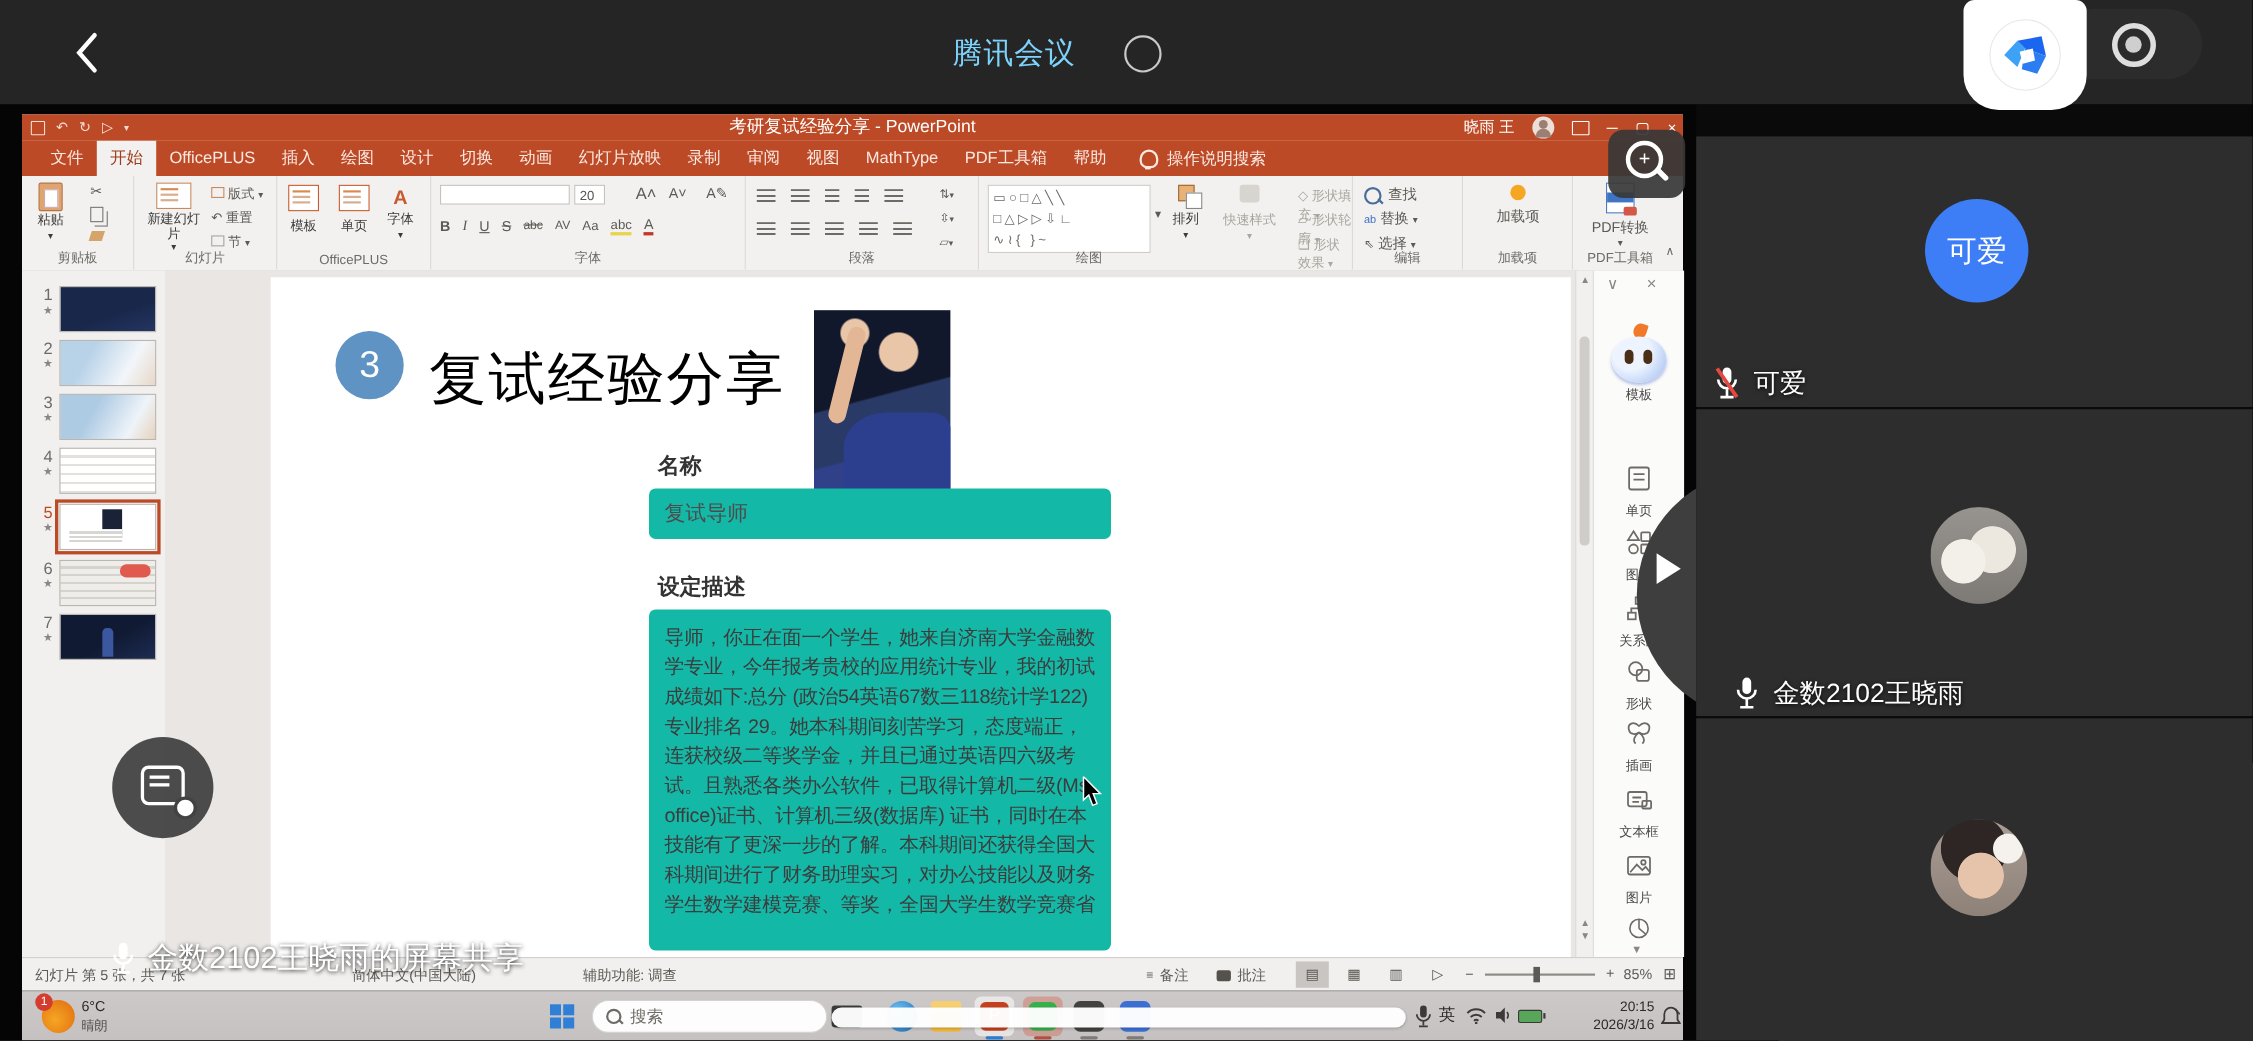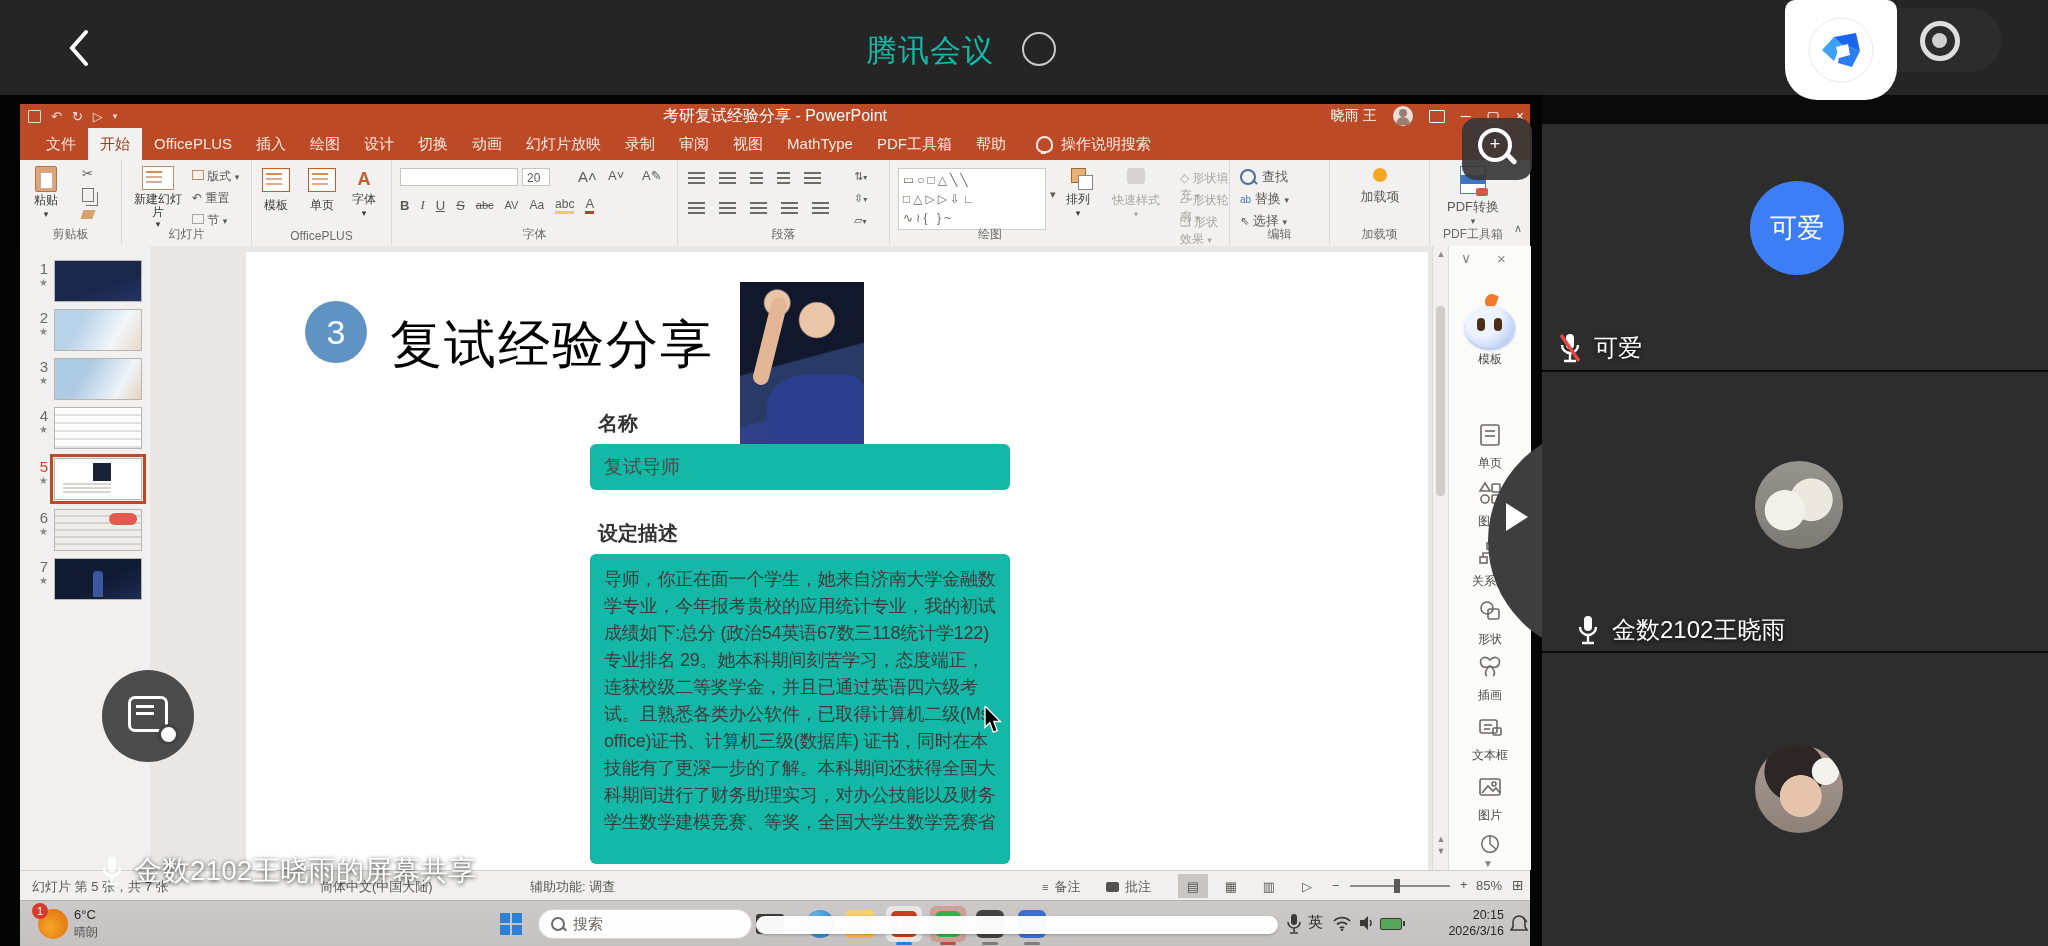--- a/index.html
+++ b/index.html
@@ -1,21 +1,21 @@
 <!DOCTYPE html>
 <html><head>
 <meta charset="utf-8">
 <style>
   html,body{margin:0;padding:0;background:#000;}
   .stage{position:relative;width:2048px;height:946px;overflow:hidden;
          font-family:"Liberation Sans","DejaVu Sans",sans-serif;background:#000;}
   .ab{position:absolute;}
   
   .mtg-header{position:absolute;left:0;top:0;width:2048px;height:95px;background:#252525;}
-  .mtg-title{font-size:31px;color:#14b8a6;letter-spacing:1px;}
+  .mtg-title{font-size:27px;color:#7dd3fc;letter-spacing:1px;}
   .info-circ{width:30px;height:30px;border:2px solid #c9c9c9;border-radius:50%;color:#c9c9c9;
              font-size:18px;font-family:"Liberation Serif",serif;font-style:italic;
              display:flex;align-items:center;justify-content:center;}
   .logo-tile{position:absolute;left:1785px;top:0;width:112px;height:100px;background:#fff;
              border-radius:10px 10px 32px 32px;z-index:6;display:flex;align-items:center;justify-content:center;}
   .rec-pill{position:absolute;left:1872px;top:8px;width:130px;height:64px;background:#2c2c2c;border-radius:32px;z-index:5;}
   .rec-ring{position:absolute;left:48px;top:13px;width:30px;height:30px;border:5px solid #dedede;border-radius:50%;}
   .rec-dot{position:absolute;left:60px;top:25px;width:15px;height:15px;background:#cfcfcf;border-radius:50%;}
   
   .share-area{position:absolute;left:0;top:95px;width:1542px;height:851px;background:#050505;overflow:hidden;}
@@ -316,21 +316,21 @@
             <div class="gray-lab">快速样式</div>
             <div class="gray-lab" style="font-size:9px">▾</div>
           </div>
           <div class="ab gray-lab" style="left:290px;top:10px">◇ <span>形状填充</span> <span style="font-size:9px">▾</span></div>
           <div class="ab gray-lab" style="left:290px;top:32px">▱ <span>形状轮廓</span> <span style="font-size:9px">▾</span></div>
           <div class="ab gray-lab" style="left:290px;top:54px">❏ <span>形状效果</span> <span style="font-size:9px">▾</span></div>
           <div class="glabel" style="width:200px">绘图</div>
         </div>
 
         <div class="rgroup" style="left:1210px;width:100px">
-          <div class="ab mini" style="left:10px;top:8px;display:flex;gap:6px;align-items:center">
+          <div class="ab mini" style="left:10px;top:8px;display:flex;gap:6px;align-items:flex-end">
             <span class="mag-ic"></span>
             <span>查找</span>
           </div>
           <div class="ab mini" style="left:10px;top:30px">
             <span style="color:#3f74c4;font-size:10px">ab</span> <span>替换</span> <span style="font-size:9px">▾</span>
           </div>
           <div class="ab mini" style="left:10px;top:52px">
             <span style="font-size:11px">⇖</span> <span>选择</span> <span style="font-size:9px">▾</span>
           </div>
           <div class="glabel">编辑</div>

